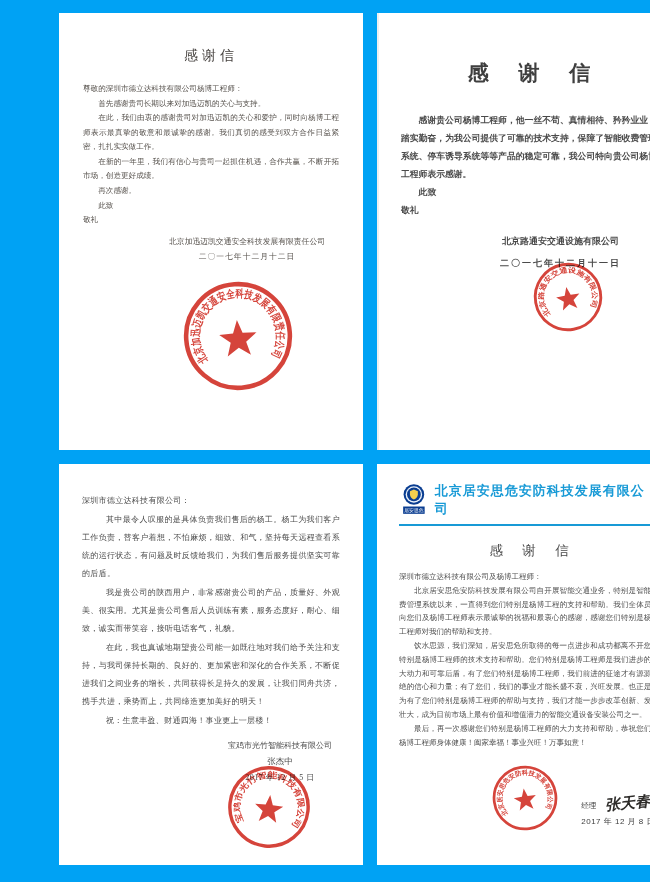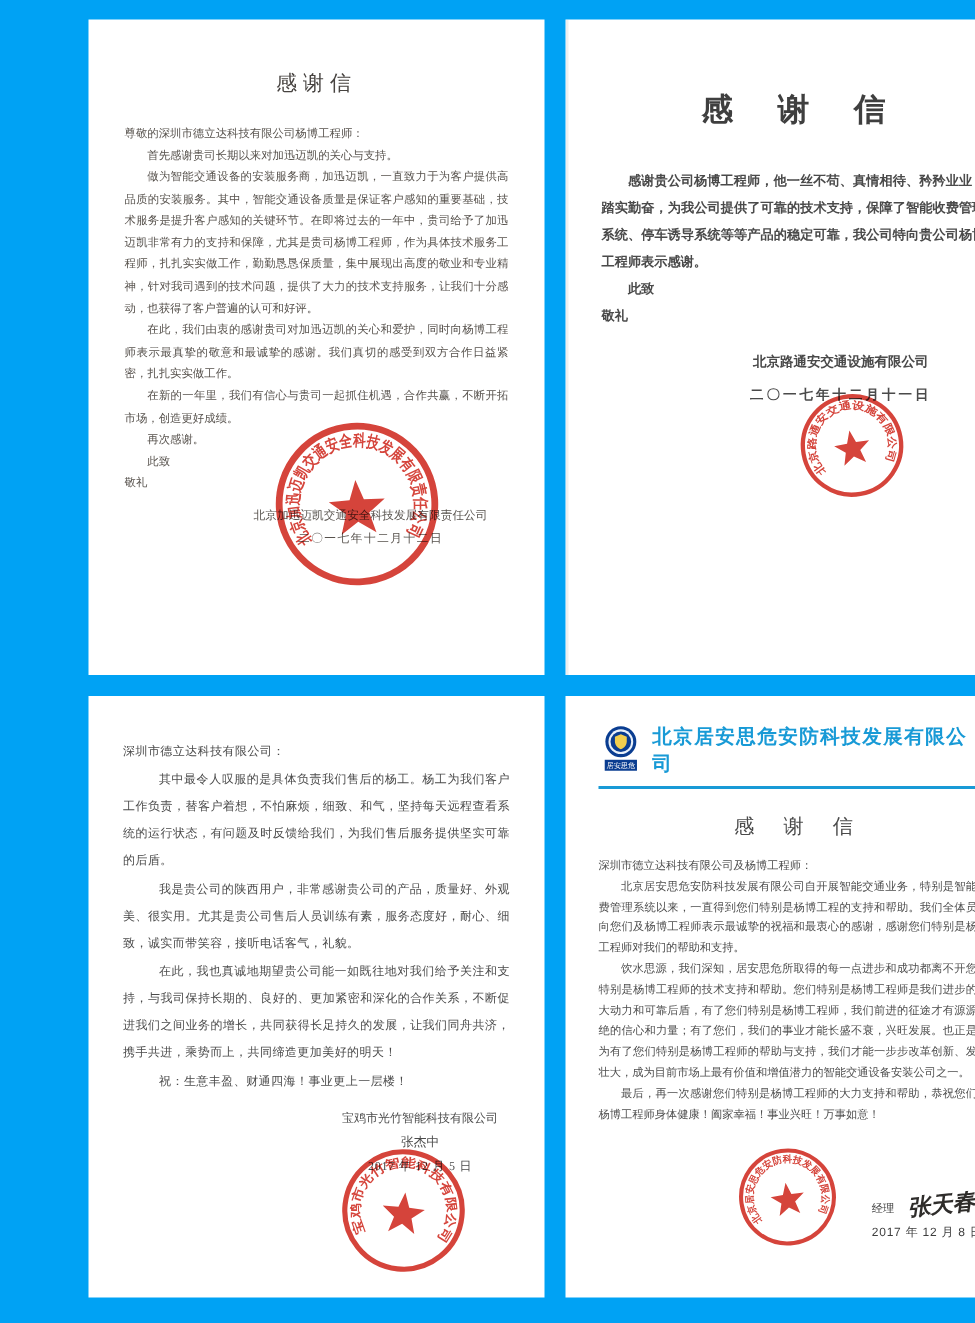--- a/index.html
+++ b/index.html
@@ -61,21 +61,20 @@
 </style>
 </head>
 <body style="--bg: #00a2f4; --brand: #189ad6;">
 
 <div class="grid">
 
   <section class="letter l1">
     <div class="ltitle">感谢信</div>
     <p>尊敬的深圳市德立达科技有限公司杨博工程师：</p>
     <p class="ind">首先感谢贵司长期以来对加迅迈凯的关心与支持。</p>
-    <p class="ind">做为智能交通设备的安装服务商，加迅迈凯，一直致力于为客户提供高品质的安装服务。其中，智能交通设备质量是保证客户感知的重要基础，技术服务是提升客户感知的关键环节。在即将过去的一年中，贵司给予了加迅迈凯非常有力的支持和保障，尤其是贵司杨博工程师，作为具体技术服务工程师，扎扎实实做工作，勤勤恳恳保质量，集中展现出高度的敬业和专业精神，针对我司遇到的技术问题，提供了大力的技术支持服务，让我们十分感动，也获得了客户普遍的认可和好评。</p>
     <p class="ind">在此，我们由衷的感谢贵司对加迅迈凯的关心和爱护，同时向杨博工程师表示最真挚的敬意和最诚挚的感谢。我们真切的感受到双方合作日益紧密，扎扎实实做工作。</p>
     <p class="ind">在新的一年里，我们有信心与贵司一起抓住机遇，合作共赢，不断开拓市场，创造更好成绩。</p>
     <p class="ind">再次感谢。</p>
     <p class="ind">此致</p>
     <p>敬礼</p>
     <div class="sign">
       <div>北京加迅迈凯交通安全科技发展有限责任公司</div>
       <div class="dt">二〇一七年十二月十二日</div>
     </div>
     <div class="seal s1">

